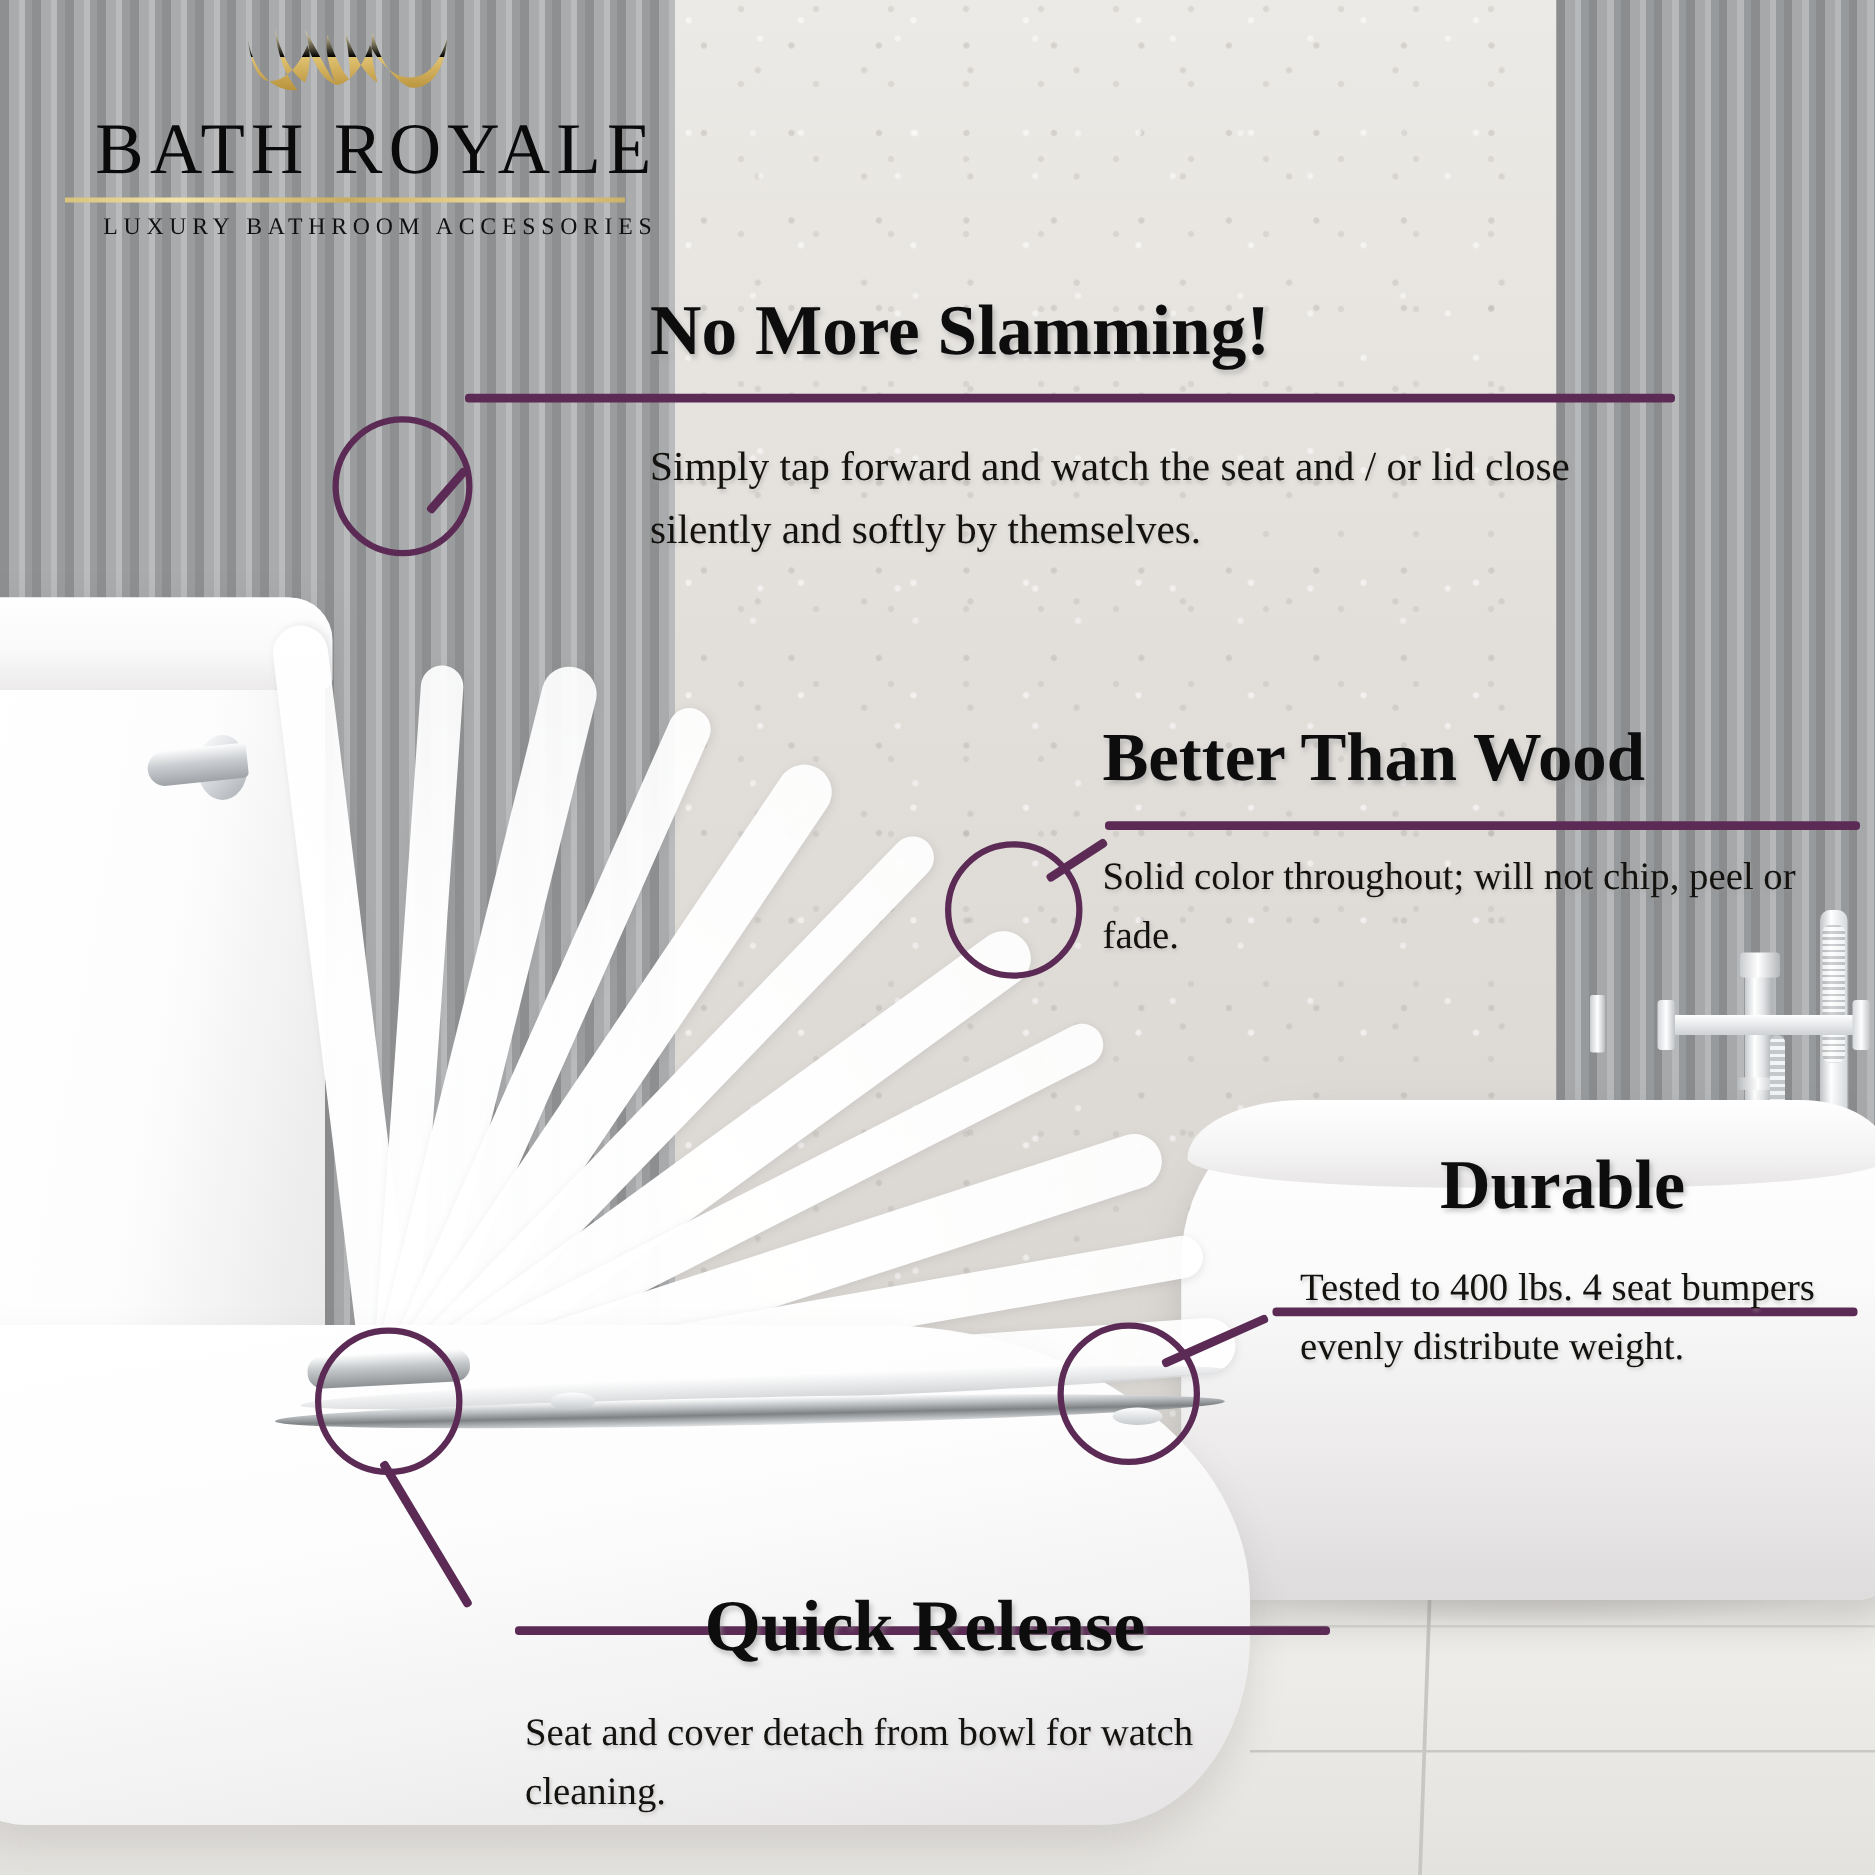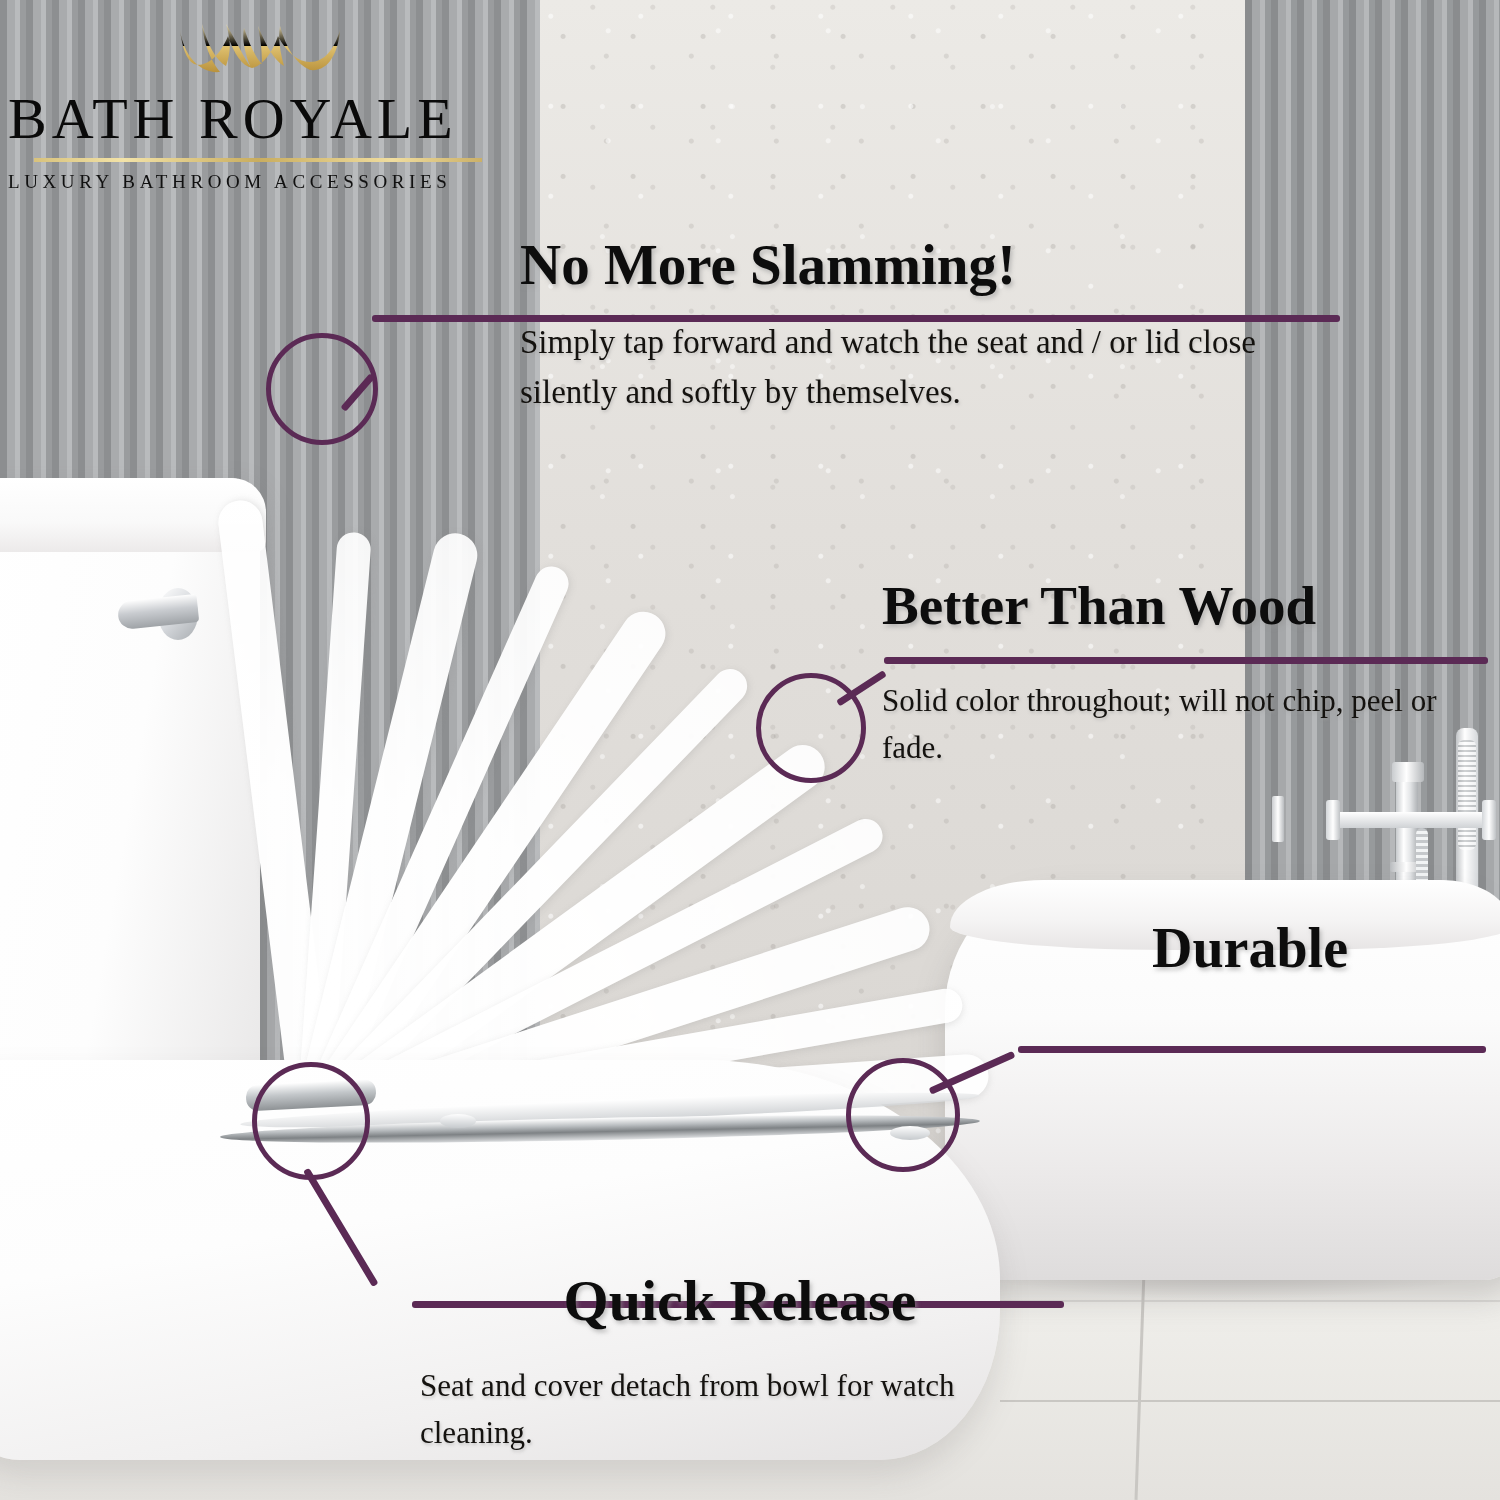--- a/index.html
+++ b/index.html
@@ -165,21 +165,21 @@
     font-weight:700;color:#0d0d0d;line-height:1;
     text-shadow:2px 3px 4px rgba(150,150,150,.55);
     white-space:nowrap;
   }
   .c-body{
     color:#14120f;line-height:1.52;
     text-shadow:1px 2px 3px rgba(160,160,160,.5);
   }
 
   
-  .logo{position:absolute;left:8px;top:16px;width:500px;text-align:left;}
+  .logo{position:absolute;left:26px;top:16px;width:500px;text-align:right;}
   .logo-crown{width:200px;height:78px;margin:0 auto;display:block;}
   .logo-name{
     font-family:"Liberation Serif", serif;
     font-size:58px;letter-spacing:5px;color:#0a0a0a;line-height:1;
     margin-top:-4px;
   }
   .logo-divider{
     width:448px;height:4px;margin:10px auto 9px auto;
     background:linear-gradient(90deg,#d8c27c 0%,#f3e3a8 20%,#c9ad5f 50%,#f0dd9f 80%,#cbb067 100%);
   }
@@ -262,38 +262,39 @@
     <div class="logo-divider"></div>
     <div class="logo-tag">LUXURY BATHROOM ACCESSORIES</div>
   </div>
 
   <div class="circ" style="left:266px;top:333px;width:102px;height:102px;"></div>
   <div class="lead" style="left:343px;top:406px;width:45px;transform:rotate(-49deg);"></div>
   <div class="rule" style="left:372px;top:315px;width:968px;"></div>
 
   <div class="callout" style="left:520px;top:236px;width:830px;">
     <div class="c-head" style="font-size:57px;">No More Slamming!</div>
-    <div class="c-body" style="font-size:33px;margin-top:24px;width:800px;">Simply tap forward and watch the seat and / or lid close silently and softly by themselves.</div>
+    <div class="c-body" style="font-size:33px;margin-top:56px;width:800px;">Simply tap forward and watch the seat and / or lid close silently and softly by themselves.</div>
   </div>
 
   <div class="circ" style="left:756px;top:673px;width:100px;height:100px;"></div>
   <div class="lead" style="left:838px;top:700px;width:56px;transform:rotate(-33deg);"></div>
   <div class="rule" style="left:884px;top:657px;width:604px;"></div>
 
   <div class="callout" style="left:882px;top:578px;width:620px;">
     <div class="c-head" style="font-size:55px;">Better Than Wood</div>
     <div class="c-body" style="font-size:31px;margin-top:44px;width:600px;">Solid color throughout; will not chip, peel or fade.</div>
   </div>
 
   <div class="circ" style="left:846px;top:1058px;width:104px;height:104px;"></div>
   <div class="lead" style="left:930px;top:1088px;width:92px;transform:rotate(-24deg);"></div>
   <div class="rule" style="left:1018px;top:1046px;width:468px;"></div>
 
   <div class="callout" style="left:1040px;top:920px;width:450px;">
     <div class="c-head" style="font-size:56px;text-align:center;width:420px;">Durable</div>
+    <div class="c-body" style="font-size:31px;margin-top:30px;width:430px;">Tested to 400 lbs. 4 seat bumpers evenly distribute weight.</div>
   </div>
 
   <div class="circ" style="left:252px;top:1062px;width:108px;height:108px;"></div>
   <div class="lead" style="left:306px;top:1166px;width:135px;transform:rotate(59deg);"></div>
   <div class="rule" style="left:412px;top:1301px;width:652px;"></div>
 
   <div class="callout" style="left:420px;top:1272px;width:660px;">
     <div class="c-head" style="font-size:58px;text-align:center;width:640px;">Quick Release</div>
     <div class="c-body" style="font-size:31px;margin-top:32px;width:650px;">Seat and cover detach from bowl for watch cleaning.</div>
   </div>

